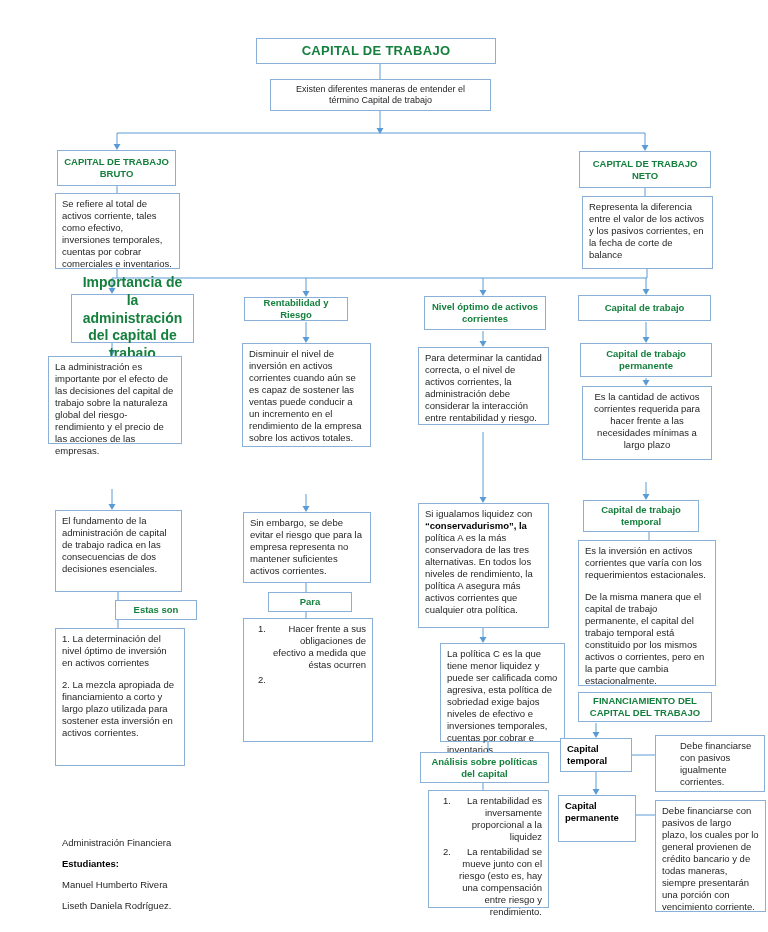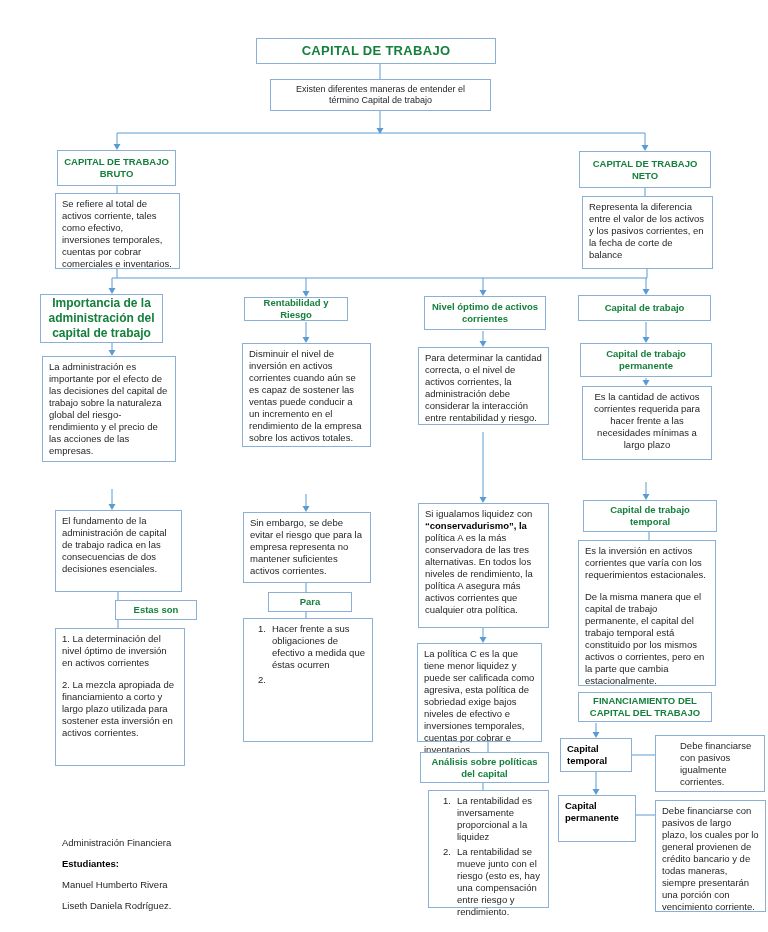--- a/index.html
+++ b/index.html
@@ -18,21 +18,21 @@
     position:absolute;background:#fff;border:1px solid var(--border);
     font-size:9.5px;line-height:1.26;padding:4px 6px;color:var(--ink);
   }
   .hd{font-weight:bold;text-align:center;display:flex;align-items:center;justify-content:center;color:#15803d;}
   .ctr{text-align:center;}
   .title{font-size:13px;letter-spacing:.3px;}
   .sub{font-size:9px;padding:4px 21px;}
   .para + .para{margin-top:10px;}
   .olist .li{display:flex;margin-bottom:3px;}
   .olist .num{flex:0 0 14px;}
-  .olist .li-text{flex:1;}
+  .olist .li-text{flex:1;text-align:right;}
   b,.b{font-weight:bold;color:#000;}
   .footer{position:absolute;left:62px;top:832px;font-size:9.5px;line-height:21px;}
   .footer div{margin-bottom:0;}
 </style>
 </head>
 <body>
 
 <div id="page">
 
   <svg class="wires">
@@ -104,22 +104,22 @@
 
   <div class="bx hd title" style="left:256px;top:38px;width:240px;height:26px;">CAPITAL DE TRABAJO</div>
   <div class="bx sub ctr" style="left:270px;top:79px;width:221px;height:32px;">Existen diferentes maneras de entender el término Capital de trabajo</div>
 
   <div class="bx hd" style="left:57px;top:150px;width:119px;height:36px;">CAPITAL DE TRABAJO BRUTO</div>
   <div class="bx" style="left:55px;top:193px;width:125px;height:76px;">Se refiere al total de activos corriente, tales como efectivo, inversiones temporales, cuentas por cobrar comerciales e inventarios.</div>
 
   <div class="bx hd" style="left:579px;top:151px;width:132px;height:37px;">CAPITAL DE TRABAJO NETO</div>
   <div class="bx" style="left:582px;top:196px;width:131px;height:73px;">Representa la diferencia entre el valor de los activos y los pasivos corrientes, en la fecha de corte de balance</div>
 
-  <div class="bx hd" style="left:40px;top:294px;width:123px;height:49px;font-size:12px;">Importancia de la administración del capital de trabajo</div>
-  <div class="bx" style="left:42px;top:356px;width:134px;height:106px;">La administración es importante por el efecto de las decisiones del capital de trabajo sobre la naturaleza global del riesgo- rendimiento y el precio de las acciones de las empresas.</div>
+  <div class="bx hd" style="left:71px;top:294px;width:123px;height:49px;font-size:14px;">Importancia de la administración del capital de trabajo</div>
+  <div class="bx" style="left:48px;top:356px;width:134px;height:88px;">La administración es importante por el efecto de las decisiones del capital de trabajo sobre la naturaleza global del riesgo- rendimiento y el precio de las acciones de las empresas.</div>
   <div class="bx" style="left:55px;top:510px;width:127px;height:82px;">El fundamento de la administración de capital de trabajo radica en las consecuencias de dos decisiones esenciales.</div>
   <div class="bx hd" style="left:95px;top:600px;width:82px;height:20px;margin-left:20px;">Estas son</div>
   <div class="bx" style="left:55px;top:628px;width:130px;height:138px;">
     <p class="para">1. La determinación del nivel óptimo de inversión en activos corrientes</p>
     <p class="para">2. La mezcla apropiada de financiamiento a corto y largo plazo utilizada para sostener esta inversión en activos corrientes.</p>
   </div>
 
   <div class="bx hd" style="left:244px;top:297px;width:104px;height:24px;">Rentabilidad y Riesgo</div>
   <div class="bx" style="left:242px;top:343px;width:129px;height:104px;">Disminuir el nivel de inversión en activos corrientes cuando aún se es capaz de sostener las ventas puede conducir a un incremento en el rendimiento de la empresa sobre los activos totales.</div>
   <div class="bx" style="left:243px;top:512px;width:128px;height:71px;">Sin embargo, se debe evitar el riesgo que para la empresa representa no mantener suficientes activos corrientes.</div>
@@ -132,37 +132,37 @@
     <div class="li">
       <span class="num">2.</span>
     </div>
   </div>
 
   <div class="bx hd" style="left:424px;top:296px;width:122px;height:34px;">Nivel óptimo de activos corrientes</div>
   <div class="bx" style="left:418px;top:347px;width:131px;height:78px;">Para determinar la cantidad correcta, o el nivel de activos corrientes, la administración debe considerar la interacción entre rentabilidad y riesgo.</div>
   <div class="bx" style="left:418px;top:503px;width:131px;height:125px;">
     <span>Si igualamos liquidez con </span><b>“conservadurismo”, la</b><span> política A es la más conservadora de las tres alternativas. En todos los niveles de rendimiento, la política A asegura más activos corrientes que cualquier otra política.</span>
   </div>
-  <div class="bx" style="left:417px;top:643px;width:125px;height:99px;">La política C es la que tiene menor liquidez y puede ser calificada como agresiva, esta política de sobriedad exige bajos niveles de efectivo e inversiones temporales, cuentas por cobrar e inventarios.</div>
+  <div class="bx" style="left:440px;top:643px;width:125px;height:99px;">La política C es la que tiene menor liquidez y puede ser calificada como agresiva, esta política de sobriedad exige bajos niveles de efectivo e inversiones temporales, cuentas por cobrar e inventarios.</div>
   <div class="bx hd" style="left:420px;top:752px;width:129px;height:31px;">Análisis sobre políticas del capital</div>
   <div class="bx olist" style="left:428px;top:790px;width:121px;height:118px;padding-left:14px;">
     <div class="li">
       <span class="num">1.</span>
       <span class="li-text">La rentabilidad es inversamente proporcional a la liquidez</span>
     </div>
     <div class="li">
       <span class="num">2.</span>
       <span class="li-text">La rentabilidad se mueve junto con el riesgo (esto es, hay una compensación entre riesgo y rendimiento.</span>
     </div>
   </div>
 
   <div class="bx hd" style="left:578px;top:295px;width:133px;height:26px;">Capital de trabajo</div>
   <div class="bx hd" style="left:580px;top:343px;width:132px;height:34px;">Capital de trabajo permanente</div>
   <div class="bx ctr" style="left:582px;top:386px;width:130px;height:74px;">Es la cantidad de activos corrientes requerida para hacer frente a las necesidades mínimas a largo plazo</div>
-  <div class="bx hd" style="left:583px;top:500px;width:134px;height:32px;">Capital de trabajo temporal</div>
+  <div class="bx hd" style="left:583px;top:500px;width:116px;height:32px;">Capital de trabajo temporal</div>
   <div class="bx" style="left:578px;top:540px;width:138px;height:146px;">
     <p class="para">Es la inversión en activos corrientes que varía con los requerimientos estacionales.</p>
     <p class="para">De la misma manera que el capital de trabajo permanente, el capital del trabajo temporal está constituido por los mismos activos o corrientes, pero en la parte que cambia estacionalmente.</p>
   </div>
   <div class="bx hd" style="left:578px;top:692px;width:134px;height:30px;">FINANCIAMIENTO DEL CAPITAL DEL TRABAJO</div>
   <div class="bx b" style="left:560px;top:738px;width:72px;height:34px;font-weight:bold;">Capital temporal</div>
   <div class="bx" style="left:655px;top:735px;width:110px;height:57px;padding-left:24px;">Debe financiarse con pasivos igualmente corrientes.</div>
   <div class="bx b" style="left:558px;top:795px;width:78px;height:47px;font-weight:bold;">Capital permanente</div>
   <div class="bx" style="left:655px;top:800px;width:111px;height:112px;">Debe financiarse con pasivos de largo plazo, los cuales por lo general provienen de crédito bancario y de todas maneras, siempre presentarán una porción con vencimiento corriente.</div>
 

